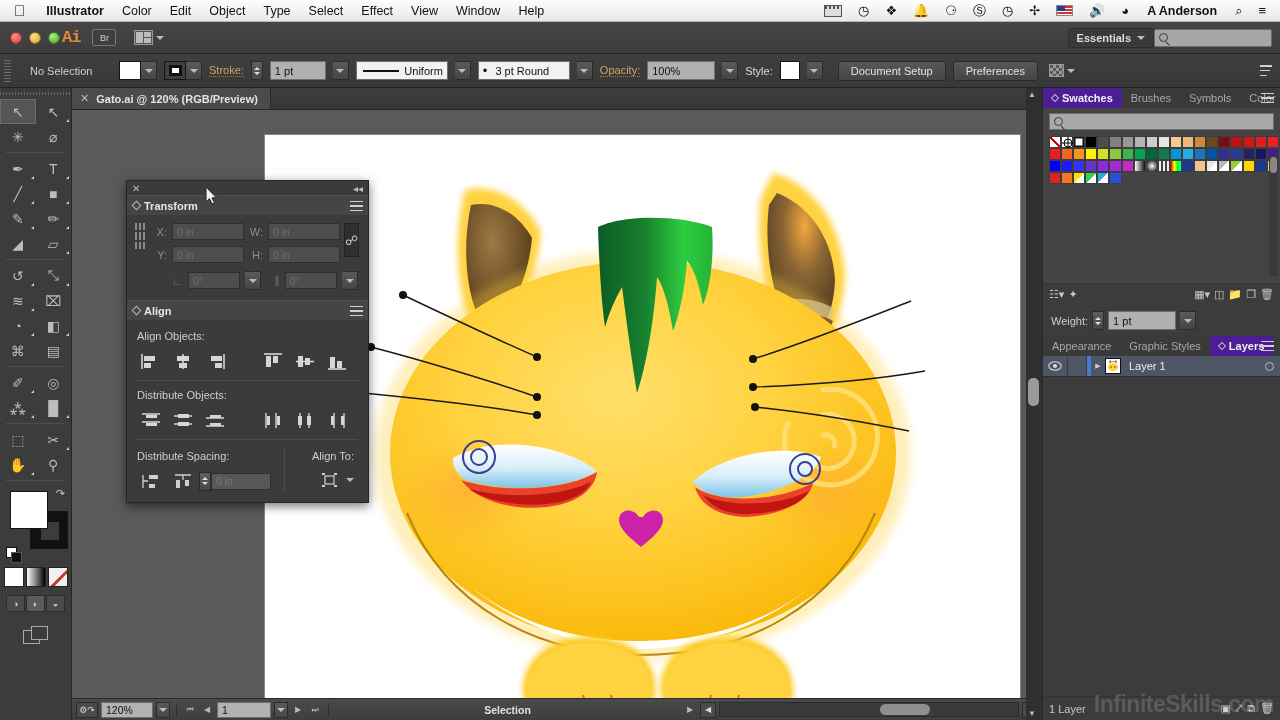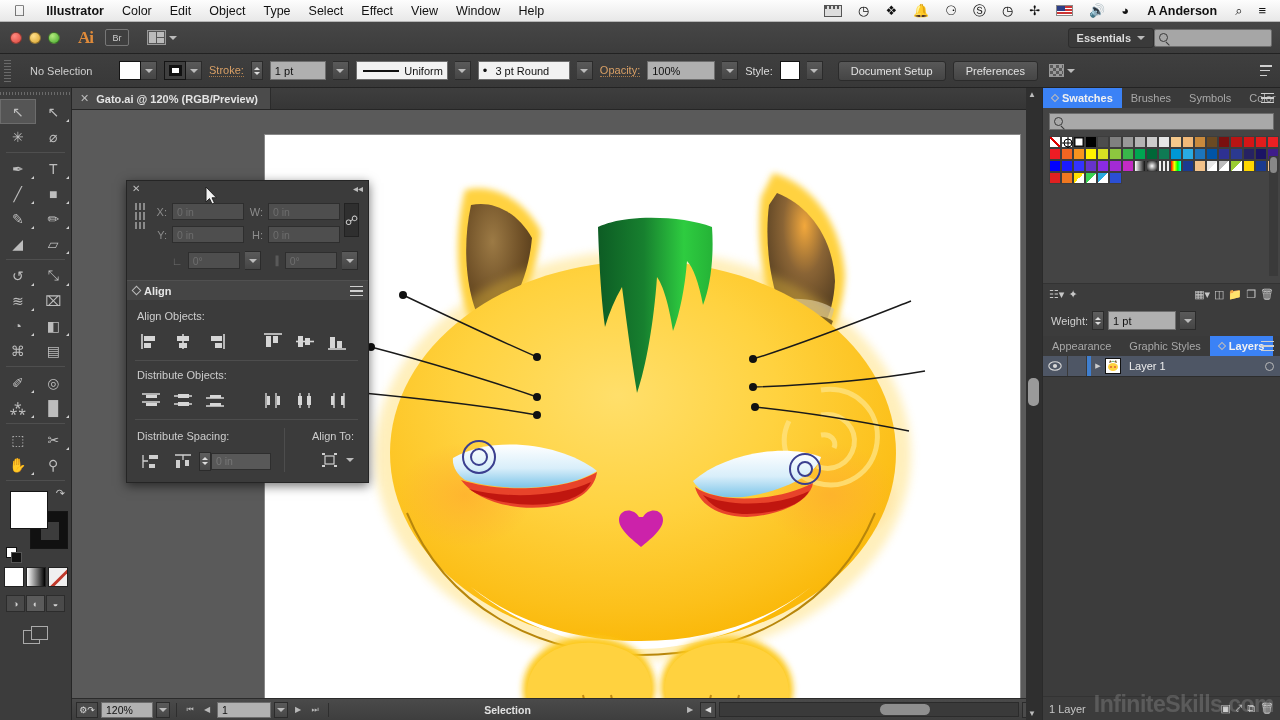--- a/index.html
+++ b/index.html
@@ -39,22 +39,22 @@
     position:absolute; left:0; top:22px; width:1280px; height:32px;
     background:linear-gradient(#464646,#3c3c3c);
     border-bottom:1px solid #222;
     display:flex; align-items:center;
   }
   .traffic{ display:flex; gap:7px; padding-left:10px; }
   .tl{ width:12px; height:12px; border-radius:50%; border:1px solid rgba(0,0,0,.4); }
   .tl.r{ background:radial-gradient(circle at 35% 30%,#ff8a80,#d9453b); }
   .tl.y{ background:radial-gradient(circle at 35% 30%,#ffe08a,#d9a22c); }
   .tl.g{ background:radial-gradient(circle at 35% 30%,#b4ec7d,#42a62a); }
-  .ailogo{ margin-left:18px; font-weight:bold; font-size:17px; color:#e08b3a;
-    font-family:Liberation Serif, serif; letter-spacing:-1px;}
+  .ailogo{ margin-left:2px; font-weight:bold; font-size:17px; color:#e08b3a;
+    font-family:Liberation Mono, monospace; letter-spacing:-1px;}
   .brbtn{ margin-left:12px; width:24px;height:17px; border:1px solid #777; border-radius:2px;
     display:flex;align-items:center;justify-content:center; font-size:9px; color:#ccc;
     background:#3f3f3f;}
   .arrangebtn{ margin-left:18px; display:flex; align-items:center; gap:3px;}
   .arrangeicon{ width:19px;height:15px;border:1px solid #999;background:#555;
      display:grid; grid-template-columns:1fr 1fr; grid-template-rows:1fr 1fr; gap:1px; padding:1px;}
   .arrangeicon i{ background:#bbb; display:block;}
   .arrangeicon i:nth-child(1){ grid-row:1/3; }
   .caret{ width:0;height:0;border-left:4px solid transparent;border-right:4px solid transparent;
     border-top:4px solid #bbb;}
@@ -197,21 +197,21 @@
   .dsfield{ width:60px;height:17px;background:#585858;border:1px solid #2e2e2e;color:#777;
      display:flex;align-items:center;padding-left:4px; font-size:10.5px;}
   .alignto{ width:28px;height:20px; display:flex;align-items:center;justify-content:center; gap:2px;}
   .cursor-arrow{ position:absolute; left:205px; top:186px; width:13px;height:19px; z-index:60;}
 
   
   .dock{ position:absolute; right:0; top:88px; width:238px; bottom:0; background:#3c3c3c;
      border-left:1px solid #2a2a2a;}
   .dk-tabs{ height:20px; background:#3a3a3a; display:flex; align-items:stretch; position:relative;}
   .dk-tab{ display:flex;align-items:center; padding:0 9px; font-size:11px; color:#a8a8a8;}
-  .dk-tab.active{ background:#3b82f6; color:#f0f0f0; font-weight:bold;}
+  .dk-tab.active{ background:#4c1d95; color:#f0f0f0; font-weight:bold;}
   .dk-tab .dia{ width:6px;height:6px;border:1px solid #bbb;transform:rotate(45deg); margin-right:4px;}
   .dk-menu{ position:absolute; right:6px; top:5px; width:13px;height:10px;
      display:flex;flex-direction:column;justify-content:space-between;}
   .dk-menu i{height:1.4px;background:#cfcfcf;display:block;}
   .sw-search{ height:17px; background:#a9a9a9; border:1px solid #6d6d6d; display:flex;align-items:center;
      padding-left:4px; margin-bottom:6px;}
   .swgrid{ display:grid; grid-template-columns:repeat(19,12.1px); grid-auto-rows:12px; gap:0;}
   .swgrid div{ border:0.5px solid #3d3d3d;}
   .swpanel{ background:#444; height:175px; position:relative;}
   .swscroll{ position:absolute; right:2px; top:48px; width:9px; height:120px; background:#3a3a3a;}
@@ -696,20 +696,29 @@
       <span style="width:16px;height:16px;background:#4b4b4b;border:1px solid #2b2b2b;display:flex;align-items:center;justify-content:center;font-size:8px;color:#ddd">▶</span>
     </div>
   </div>
 
   <div class="floatpanel">
     <div class="fp-titlebar">
       <span>✕</span>
       <span>◂◂</span>
     </div>
 
+    <div class="fp-tab">
+      <span class="dia"></span>
+      <span>Transform</span>
+      <span class="fp-menu">
+          <i></i>
+          <i></i>
+          <i></i>
+        </span>
+    </div>
     <div class="fp-body">
       <div style="display:flex;align-items:flex-start;gap:4px">
         <div class="refpoint">
           <i></i>
             <i></i>
             <i></i>
             <i></i>
             <i class="on"></i>
             <i></i>
             <i></i>

